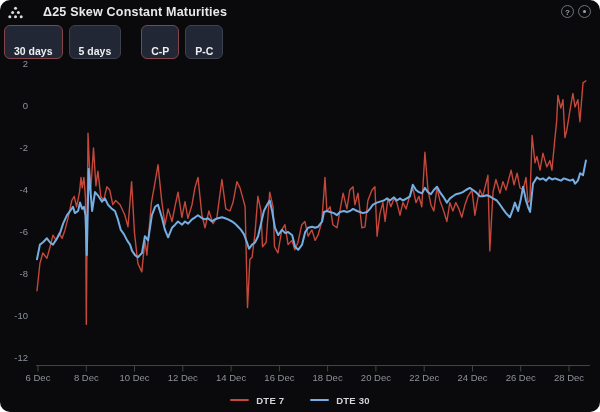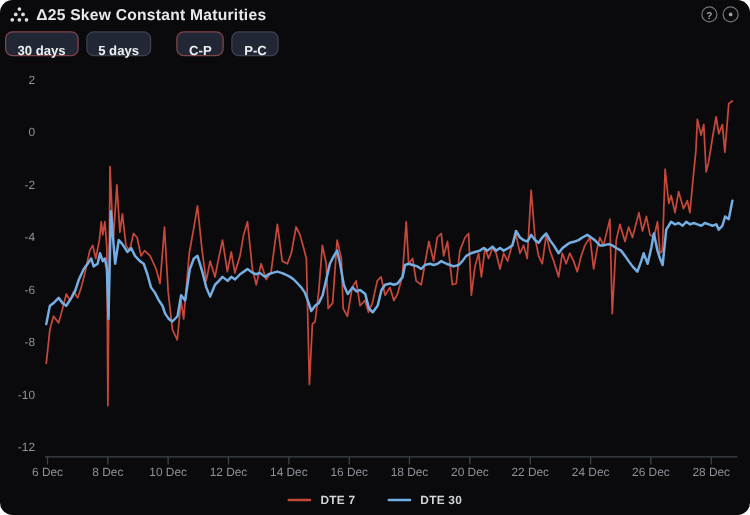--- a/index.html
+++ b/index.html
@@ -3,40 +3,40 @@
 <meta charset="utf-8">
 <style>
   html,body{margin:0;padding:0;background:#ffffff;}
   .app{
     position:relative;width:600px;height:412px;
     background:#0a0a0c;border-radius:10px;overflow:hidden;
     font-family:"Liberation Sans",sans-serif;
     -webkit-font-smoothing:antialiased;
   }
   
-  .hdr{position:absolute;top:5px;left:8px;display:flex;align-items:flex-start;gap:6px;}
+  .hdr{position:absolute;top:5px;left:8px;display:flex;align-items:flex-end;gap:20px;}
   .logo{width:15px;height:13px;display:block;}
   .title{color:#e8e9eb;font-size:12.5px;font-weight:bold;letter-spacing:.2px;}
   .hdr-actions{position:absolute;top:5px;right:9px;display:flex;gap:4px;}
   .circle-btn{
     width:13px;height:13px;border:1px solid #6e737b;border-radius:50%;
     color:#9ba0a7;font-size:8px;font-weight:bold;line-height:13px;text-align:center;
     box-sizing:border-box;cursor:pointer;position:relative;
   }
   .circle-btn .dot{
     position:absolute;left:50%;top:50%;width:3px;height:3px;margin:-1.5px 0 0 -1.5px;
     background:#9ba0a7;border-radius:50%;
   }
   
   .toolbar{position:absolute;top:25px;left:4px;display:flex;gap:6px;}
   .group-gap{width:8px;}
   .btn{
     background:#212734;color:#eef0f2;font-size:10.5px;font-weight:bold;
     font-family:"Liberation Sans",sans-serif;
-    padding:6px 9px;height:20px;line-height:18px;border-radius:6px;
+    padding:16px 9px;height:20px;line-height:18px;border-radius:6px;
     border:1px solid #3c424e;box-sizing:border-box;cursor:pointer;
   }
   .btn.sel{border-color:#84444a;}
   
   .chart{position:absolute;left:0;top:0;width:600px;height:412px;}
   
   .legend{
     position:absolute;left:0;right:0;bottom:6px;height:12px;
     display:flex;justify-content:center;align-items:center;gap:26px;text-align:right;
   }

